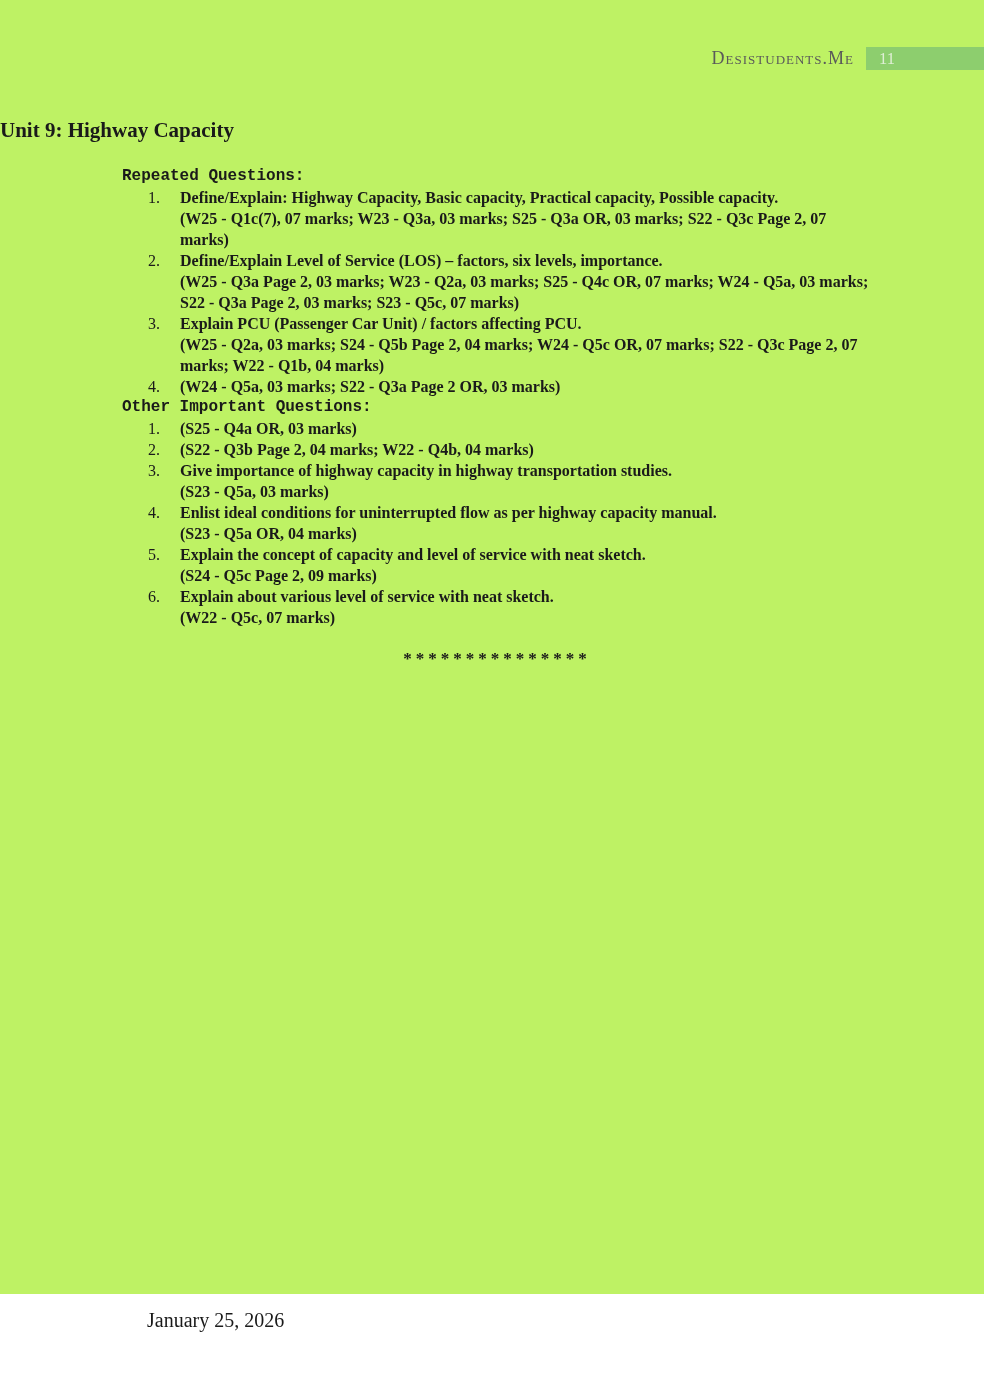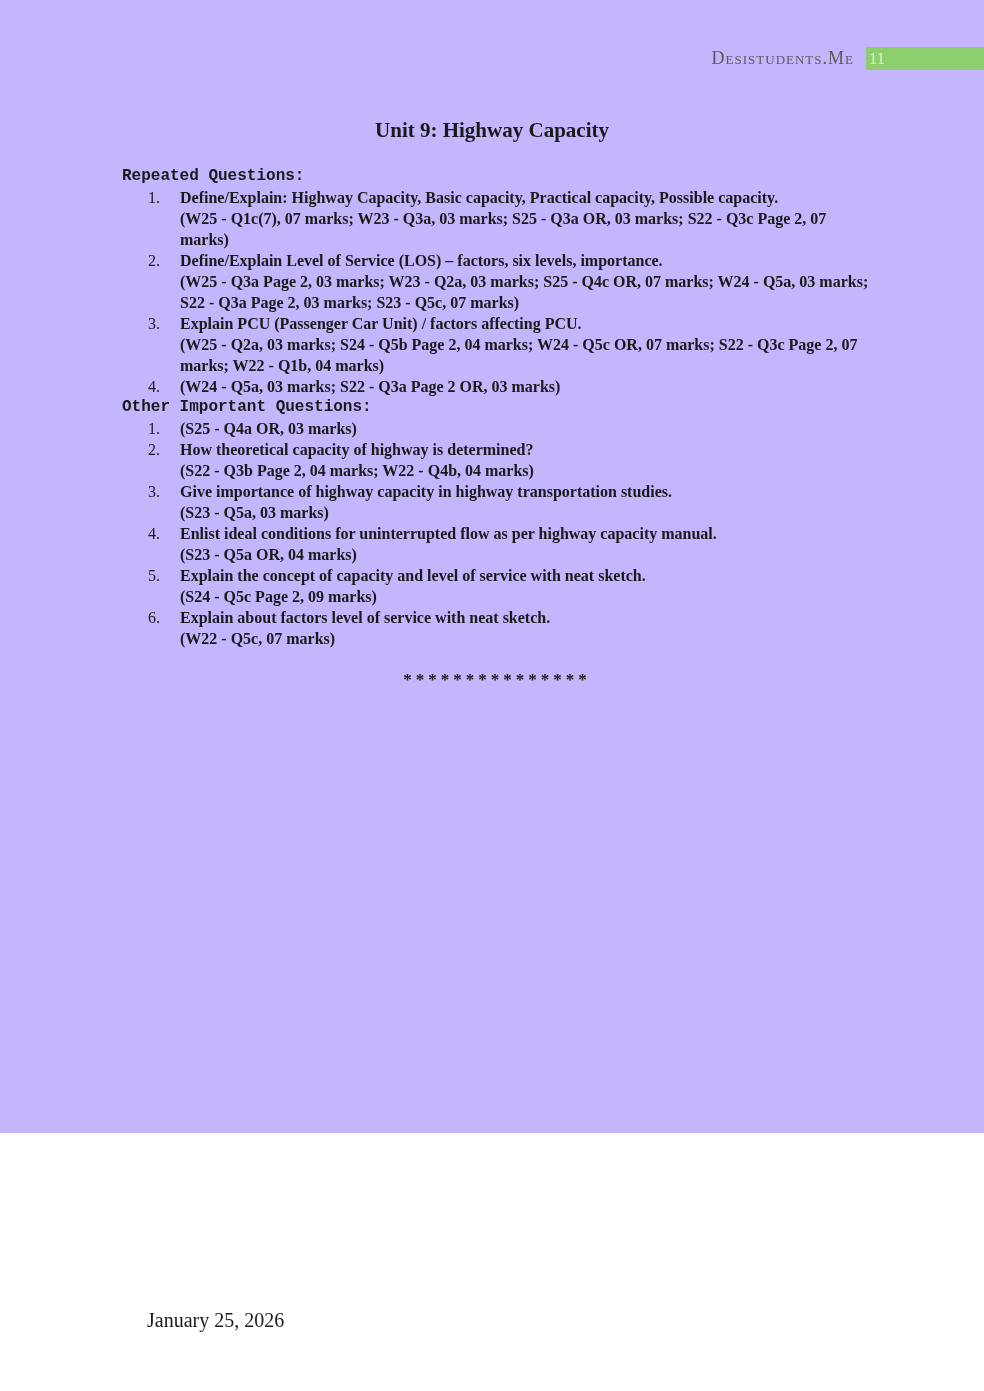--- a/index.html
+++ b/index.html
@@ -11,45 +11,45 @@
   }
   *{margin:0;padding:0;box-sizing:border-box;}
   html,body{background:#ffffff;}
   body{
     width:984px;height:1391px;
     font-family:"Liberation Serif","DejaVu Serif",serif;
     color:var(--ink);
     position:relative;
     overflow:hidden;
   }
-  .page{position:relative;width:984px;height:1133px;background:#c4b5fd;}
+  .page{position:relative;width:984px;height:1294px;background:#bef264;}
 
   
   .page-header{
     position:absolute;top:47px;right:0;left:0;
     display:flex;justify-content:flex-end;align-items:center;gap:12px;
   }
   .site-name{
     font-variant:small-caps;
     letter-spacing:1px;
     font-size:18px;
     color:var(--header-text);
   }
   .page-badge{
     width:118px;height:23px;
     background:var(--badge-green);
     color:var(--badge-text);
     font-size:16.5px;line-height:23px;
-    padding-left:3px;
+    padding-left:13px;
   }
 
   
   .doc-title{
     position:absolute;top:118px;left:0;width:100%;
-    text-align:center;
+    text-align:left;
     font-size:21px;font-weight:bold;
   }
 
   
   .content{
     position:absolute;top:166px;left:122px;width:750px;
     font-size:16px;line-height:21px;
   }
   .section-heading{font-weight:bold;font-family:Liberation Mono, monospace;}
   .q-item{position:relative;padding-left:58px;}
@@ -117,21 +117,20 @@
 
     <div class="section-heading">Other Important Questions:</div>
 
     <div class="q-item">
       <span class="q-num">1.</span>
       <div class="q-cite">(S25 - Q4a OR, 03 marks)</div>
     </div>
 
     <div class="q-item">
       <span class="q-num">2.</span>
-      <div class="q-text">How theoretical capacity of highway is determined?</div>
       <div class="q-cite">(S22 - Q3b Page 2, 04 marks; W22 - Q4b, 04 marks)</div>
     </div>
 
     <div class="q-item">
       <span class="q-num">3.</span>
       <div class="q-text">Give importance of highway capacity in highway transportation studies.</div>
       <div class="q-cite">(S23 - Q5a, 03 marks)</div>
     </div>
 
     <div class="q-item">
@@ -141,21 +140,21 @@
     </div>
 
     <div class="q-item">
       <span class="q-num">5.</span>
       <div class="q-text">Explain the concept of capacity and level of service with neat sketch.</div>
       <div class="q-cite">(S24 - Q5c Page 2, 09 marks)</div>
     </div>
 
     <div class="q-item">
       <span class="q-num">6.</span>
-      <div class="q-text">Explain about factors level of service with neat sketch.</div>
+      <div class="q-text">Explain about various level of service with neat sketch.</div>
       <div class="q-cite">(W22 - Q5c, 07 marks)</div>
     </div>
 
     <div class="separator">***************</div>
 
   </div>
 
   <div class="footer-lines">
     <i></i>
       <i></i>

